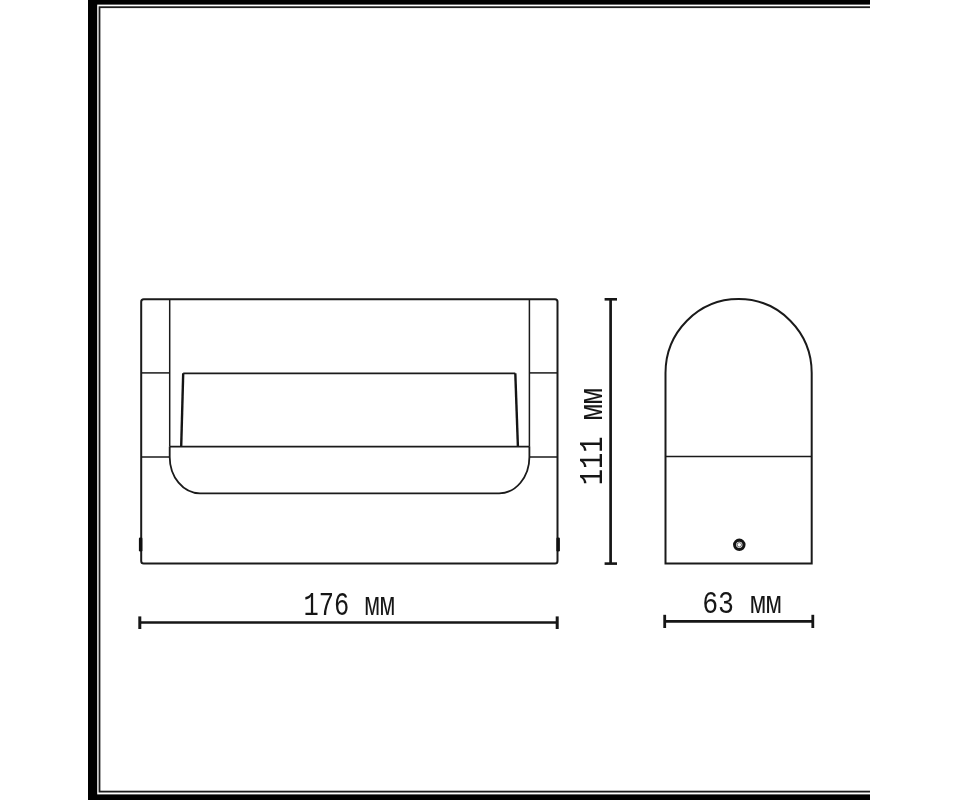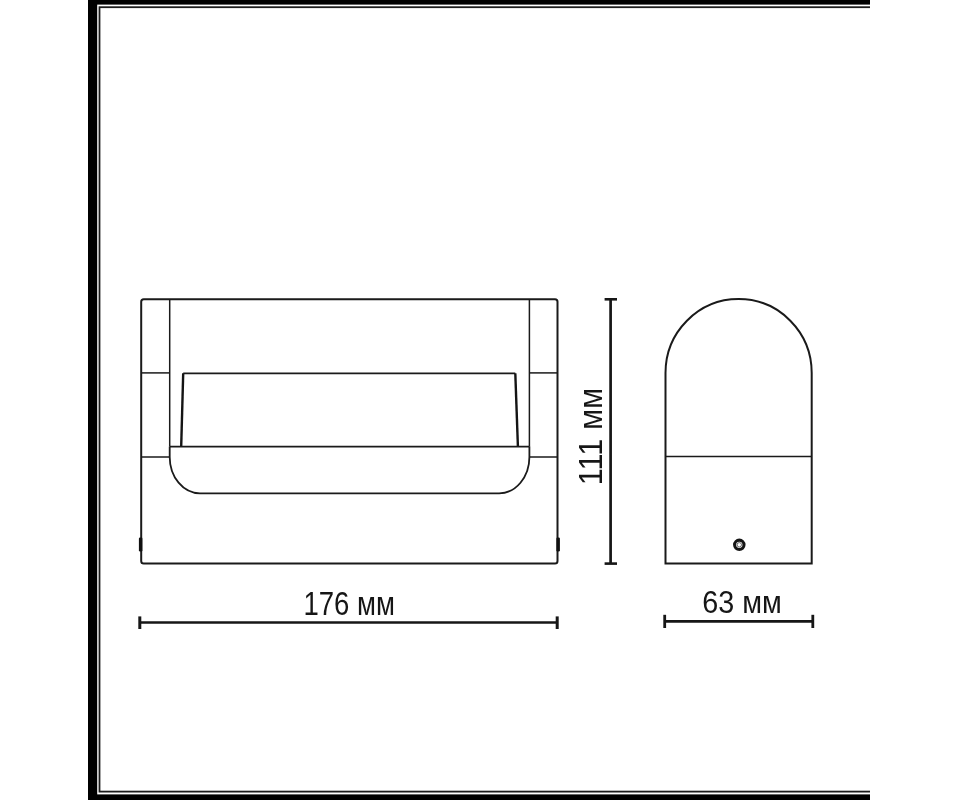--- a/index.html
+++ b/index.html
@@ -1,17 +1,17 @@
 <!DOCTYPE html>
 <html><head>
 <meta charset="utf-8">
 <style>
 html,body{margin:0;padding:0;background:#ffffff;}
 #canvas{position:relative;width:870px;height:800px;background:#ffffff;overflow:hidden;
- font-family:Liberation Sans, sans-serif;}
+ font-family:Liberation Mono, monospace;}
 #canvas svg{position:absolute;left:0;top:0;display:block;}
 </style>
 </head>
 <body>
 <div id="canvas">
 <svg width="978" height="800" viewBox="0 0 978 800" fill="none">
 
 <g fill="#000000">
 <rect x="88" y="0" width="801.3" height="4.6"></rect>
 <rect x="88" y="794.4" width="801.3" height="5.6"></rect>

